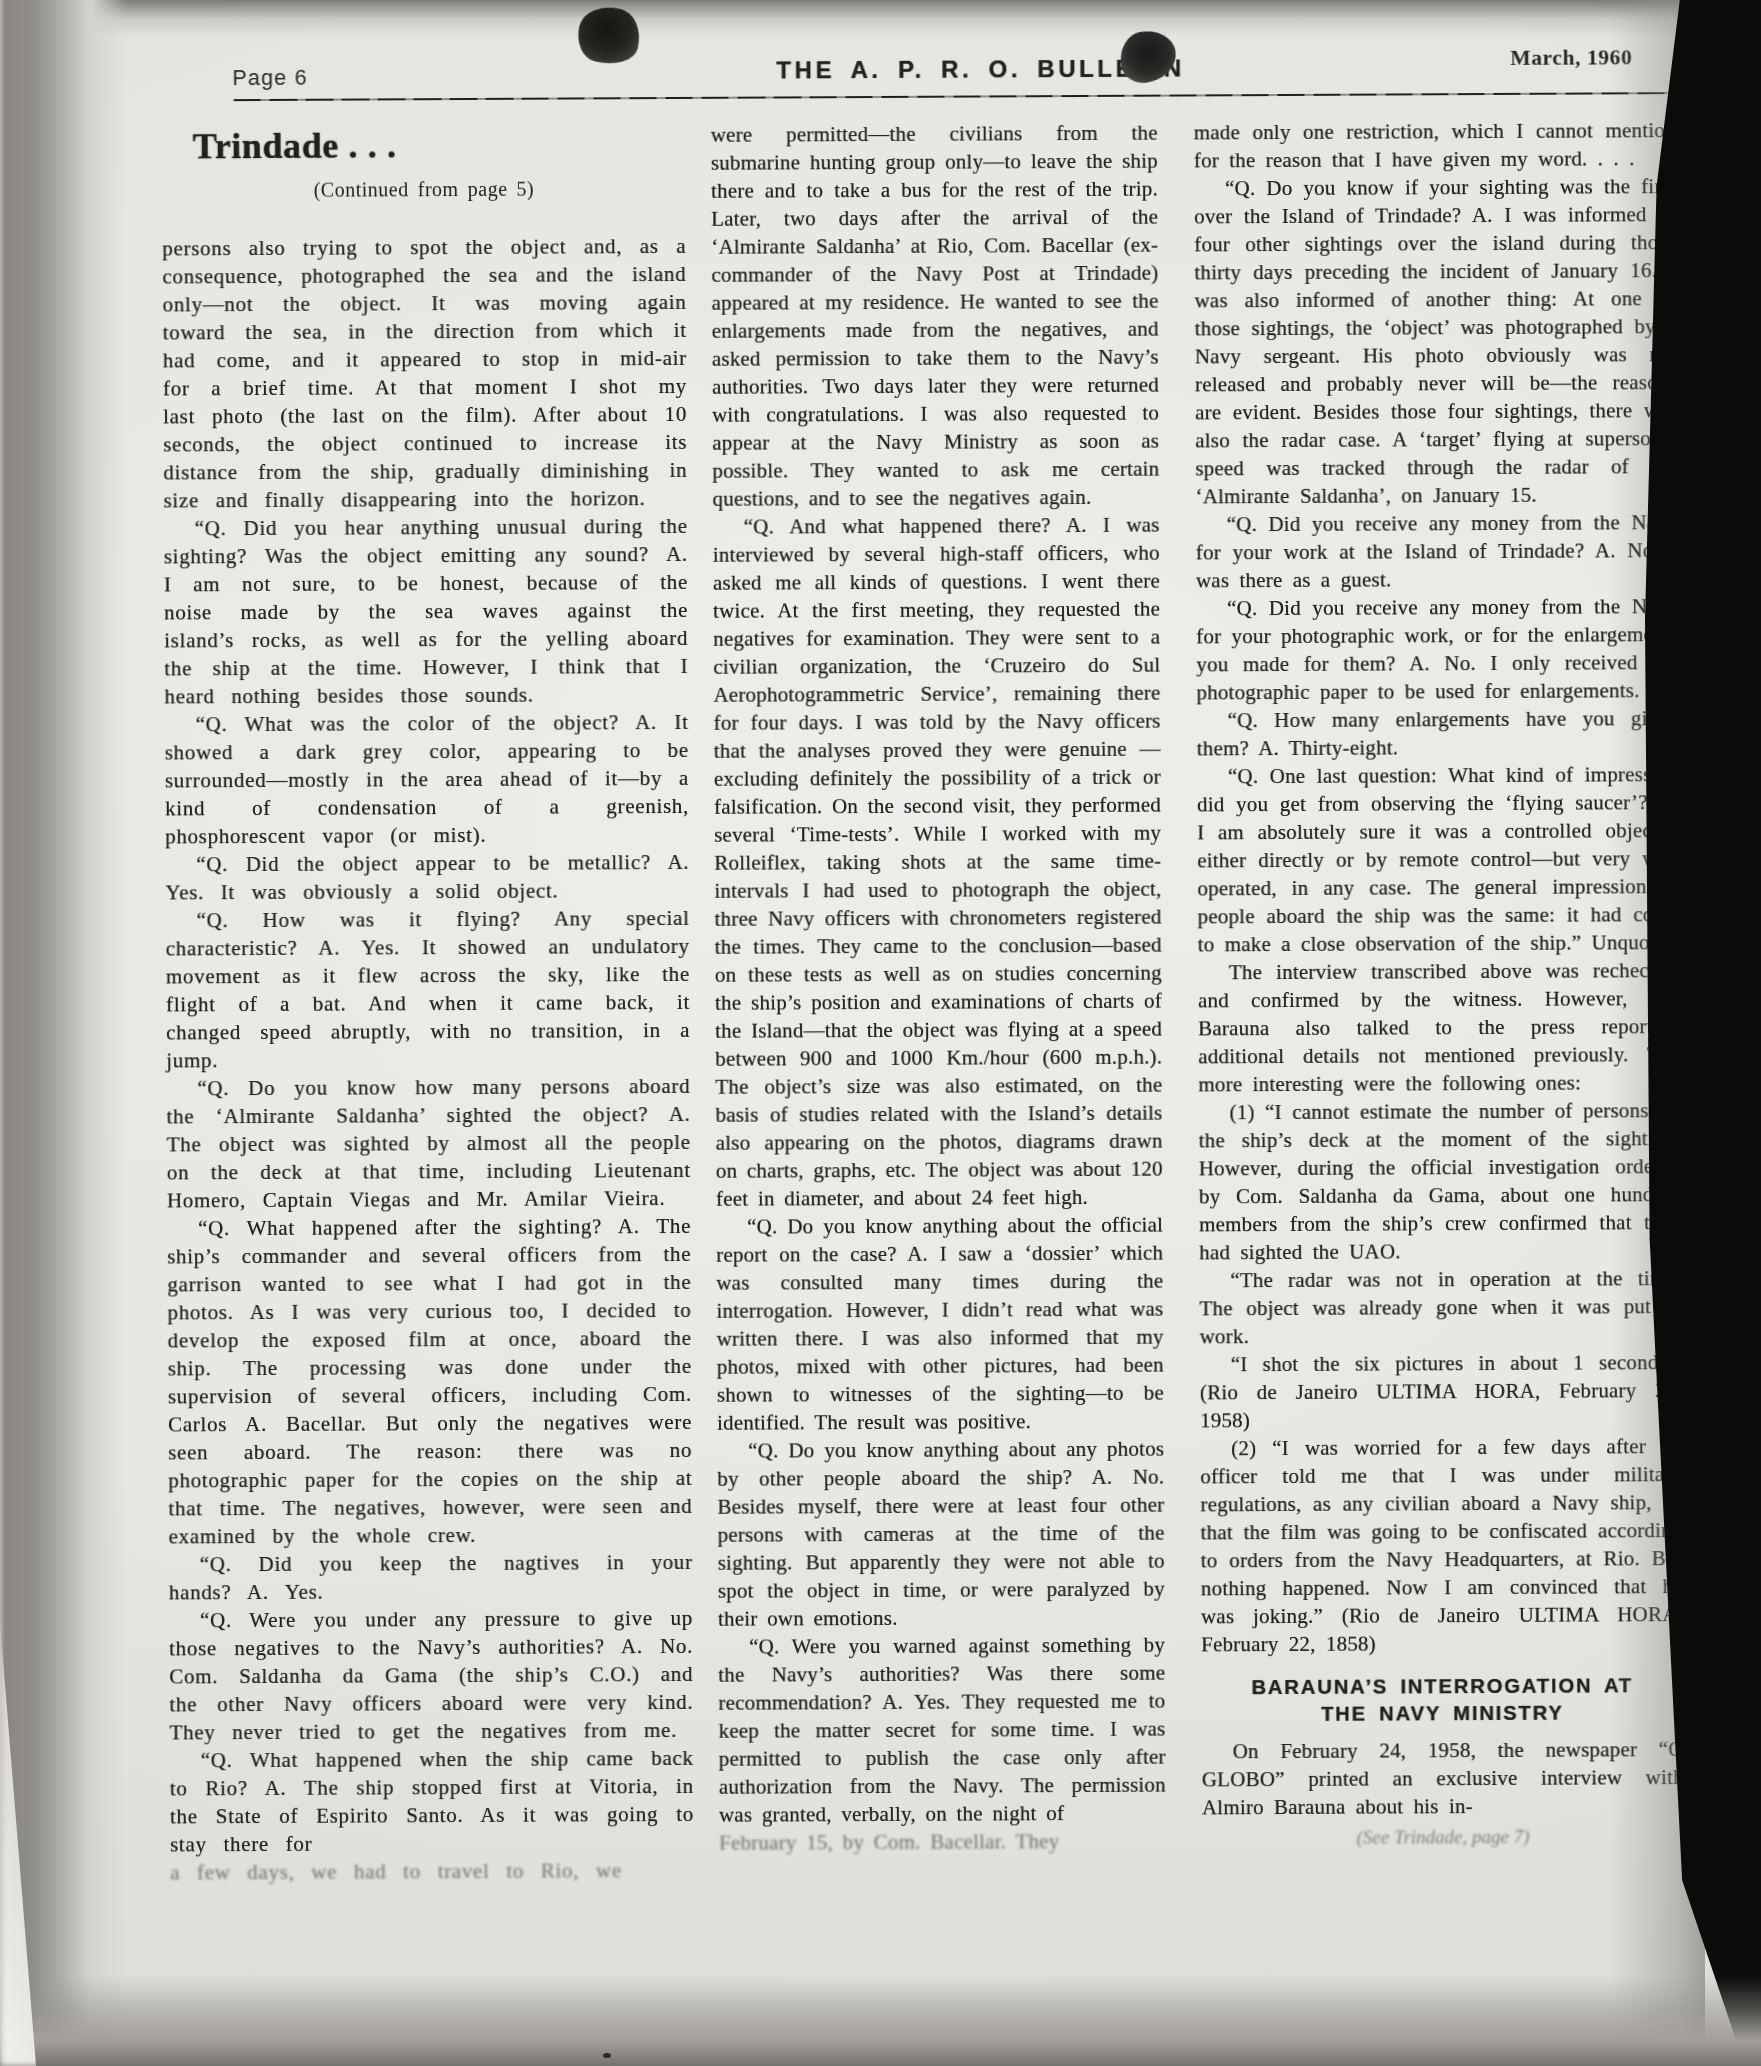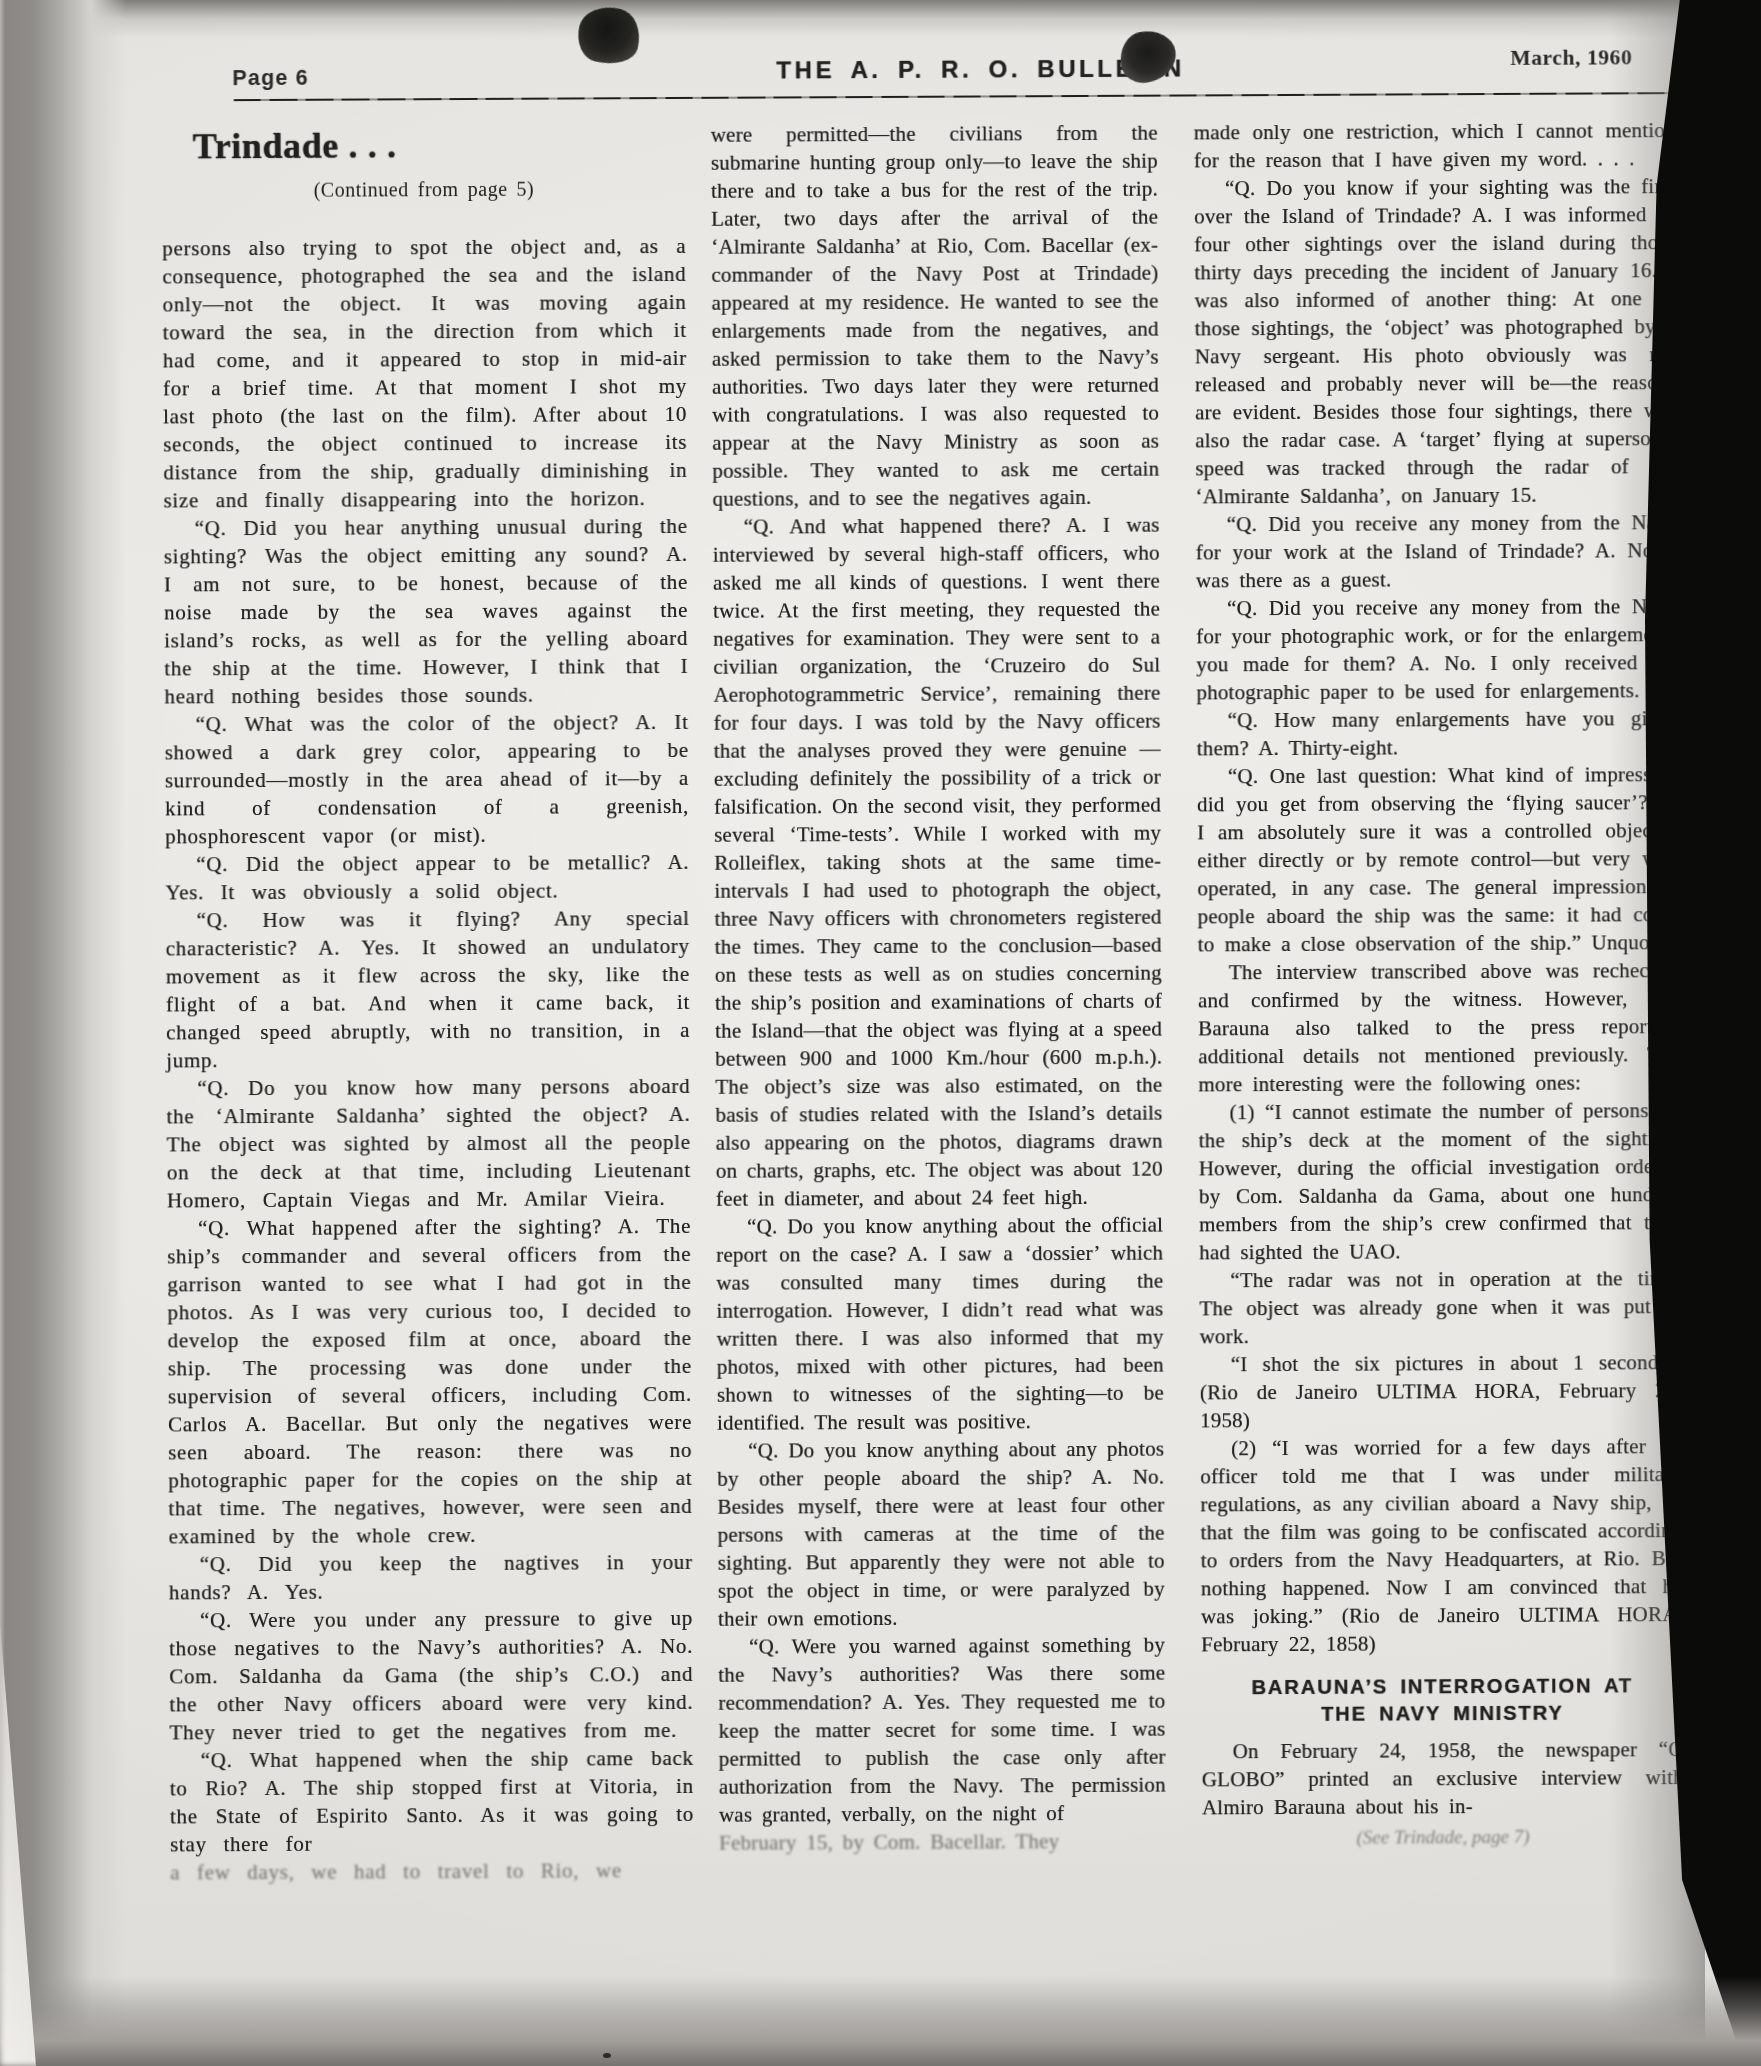--- a/index.html
+++ b/index.html
@@ -7,21 +7,21 @@
     position:relative; width:1761px; height:2066px; overflow:hidden;
     background:
       radial-gradient(ellipse 130% 95% at 52% 40%, rgba(255,255,255,.30), rgba(0,0,0,0) 62%),
       linear-gradient(180deg, #e4e2de 0%, #e8e6e2 30%, #e6e4e0 70%, #dedcd8 100%);
     font-family:"Liberation Serif", serif; color:#21201e;
   }
   .tilt { position:absolute; inset:0; transform:rotate(-0.28deg); transform-origin:879px 1017px; filter:blur(0.2px); }
 
   
   .page-label { position:absolute; left:237px; top:63px; font-family:"Liberation Sans",sans-serif;
-    font-weight:bold; font-size:21.5px; letter-spacing:1.2px; color:#2a2927; }
+    font-weight:normal; font-size:21.5px; letter-spacing:1.2px; color:#2a2927; }
   .masthead { position:absolute; left:781px; top:56px; font-family:"Liberation Sans",sans-serif;
     font-weight:bold; font-size:24px; letter-spacing:3.6px; word-spacing:6px; color:#232220;
     text-shadow:0 0 0.8px rgba(25,24,22,.8); }
   .issue-date { position:absolute; left:1515px; top:49px; font-weight:bold; font-size:21.5px;
     letter-spacing:0.6px; color:#2a2927; }
   .rule { position:absolute; left:238px; top:96px; width:1442px; height:2.4px; border-radius:1.2px;
     background:repeating-linear-gradient(90deg,#1f1e1c 0 27.5px, rgba(31,30,28,.45) 27.5px 36px);
     filter:blur(0.4px); }
 
   

